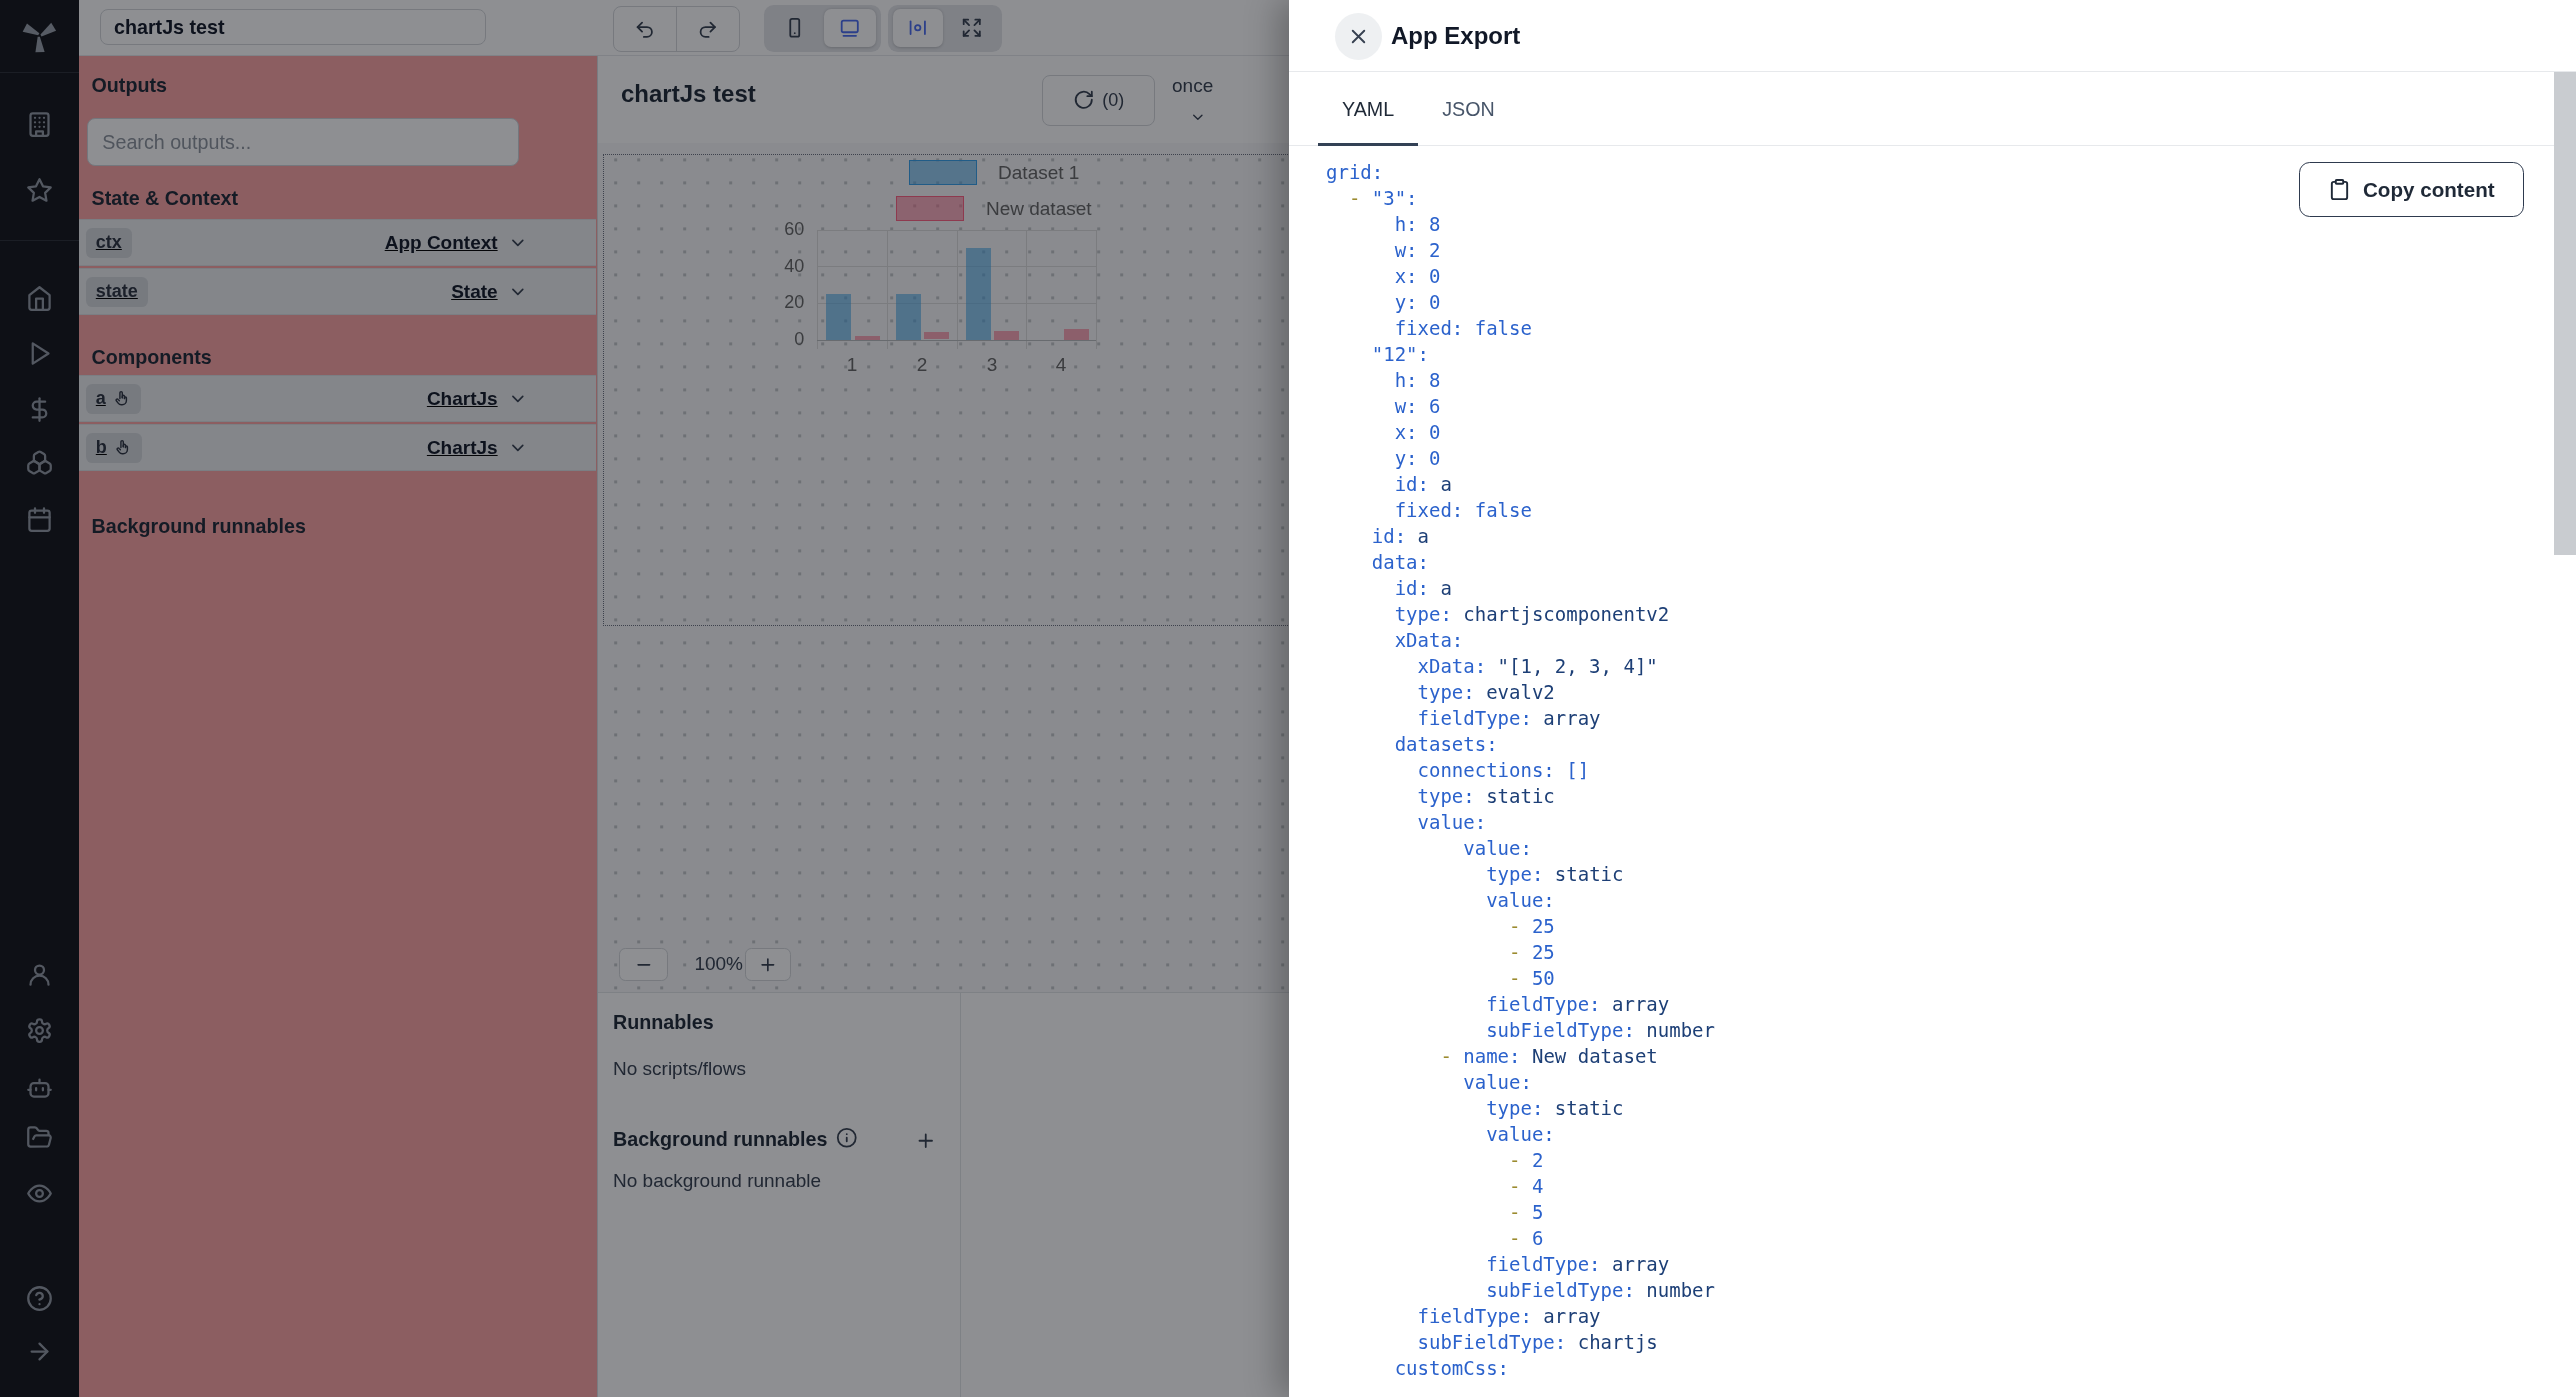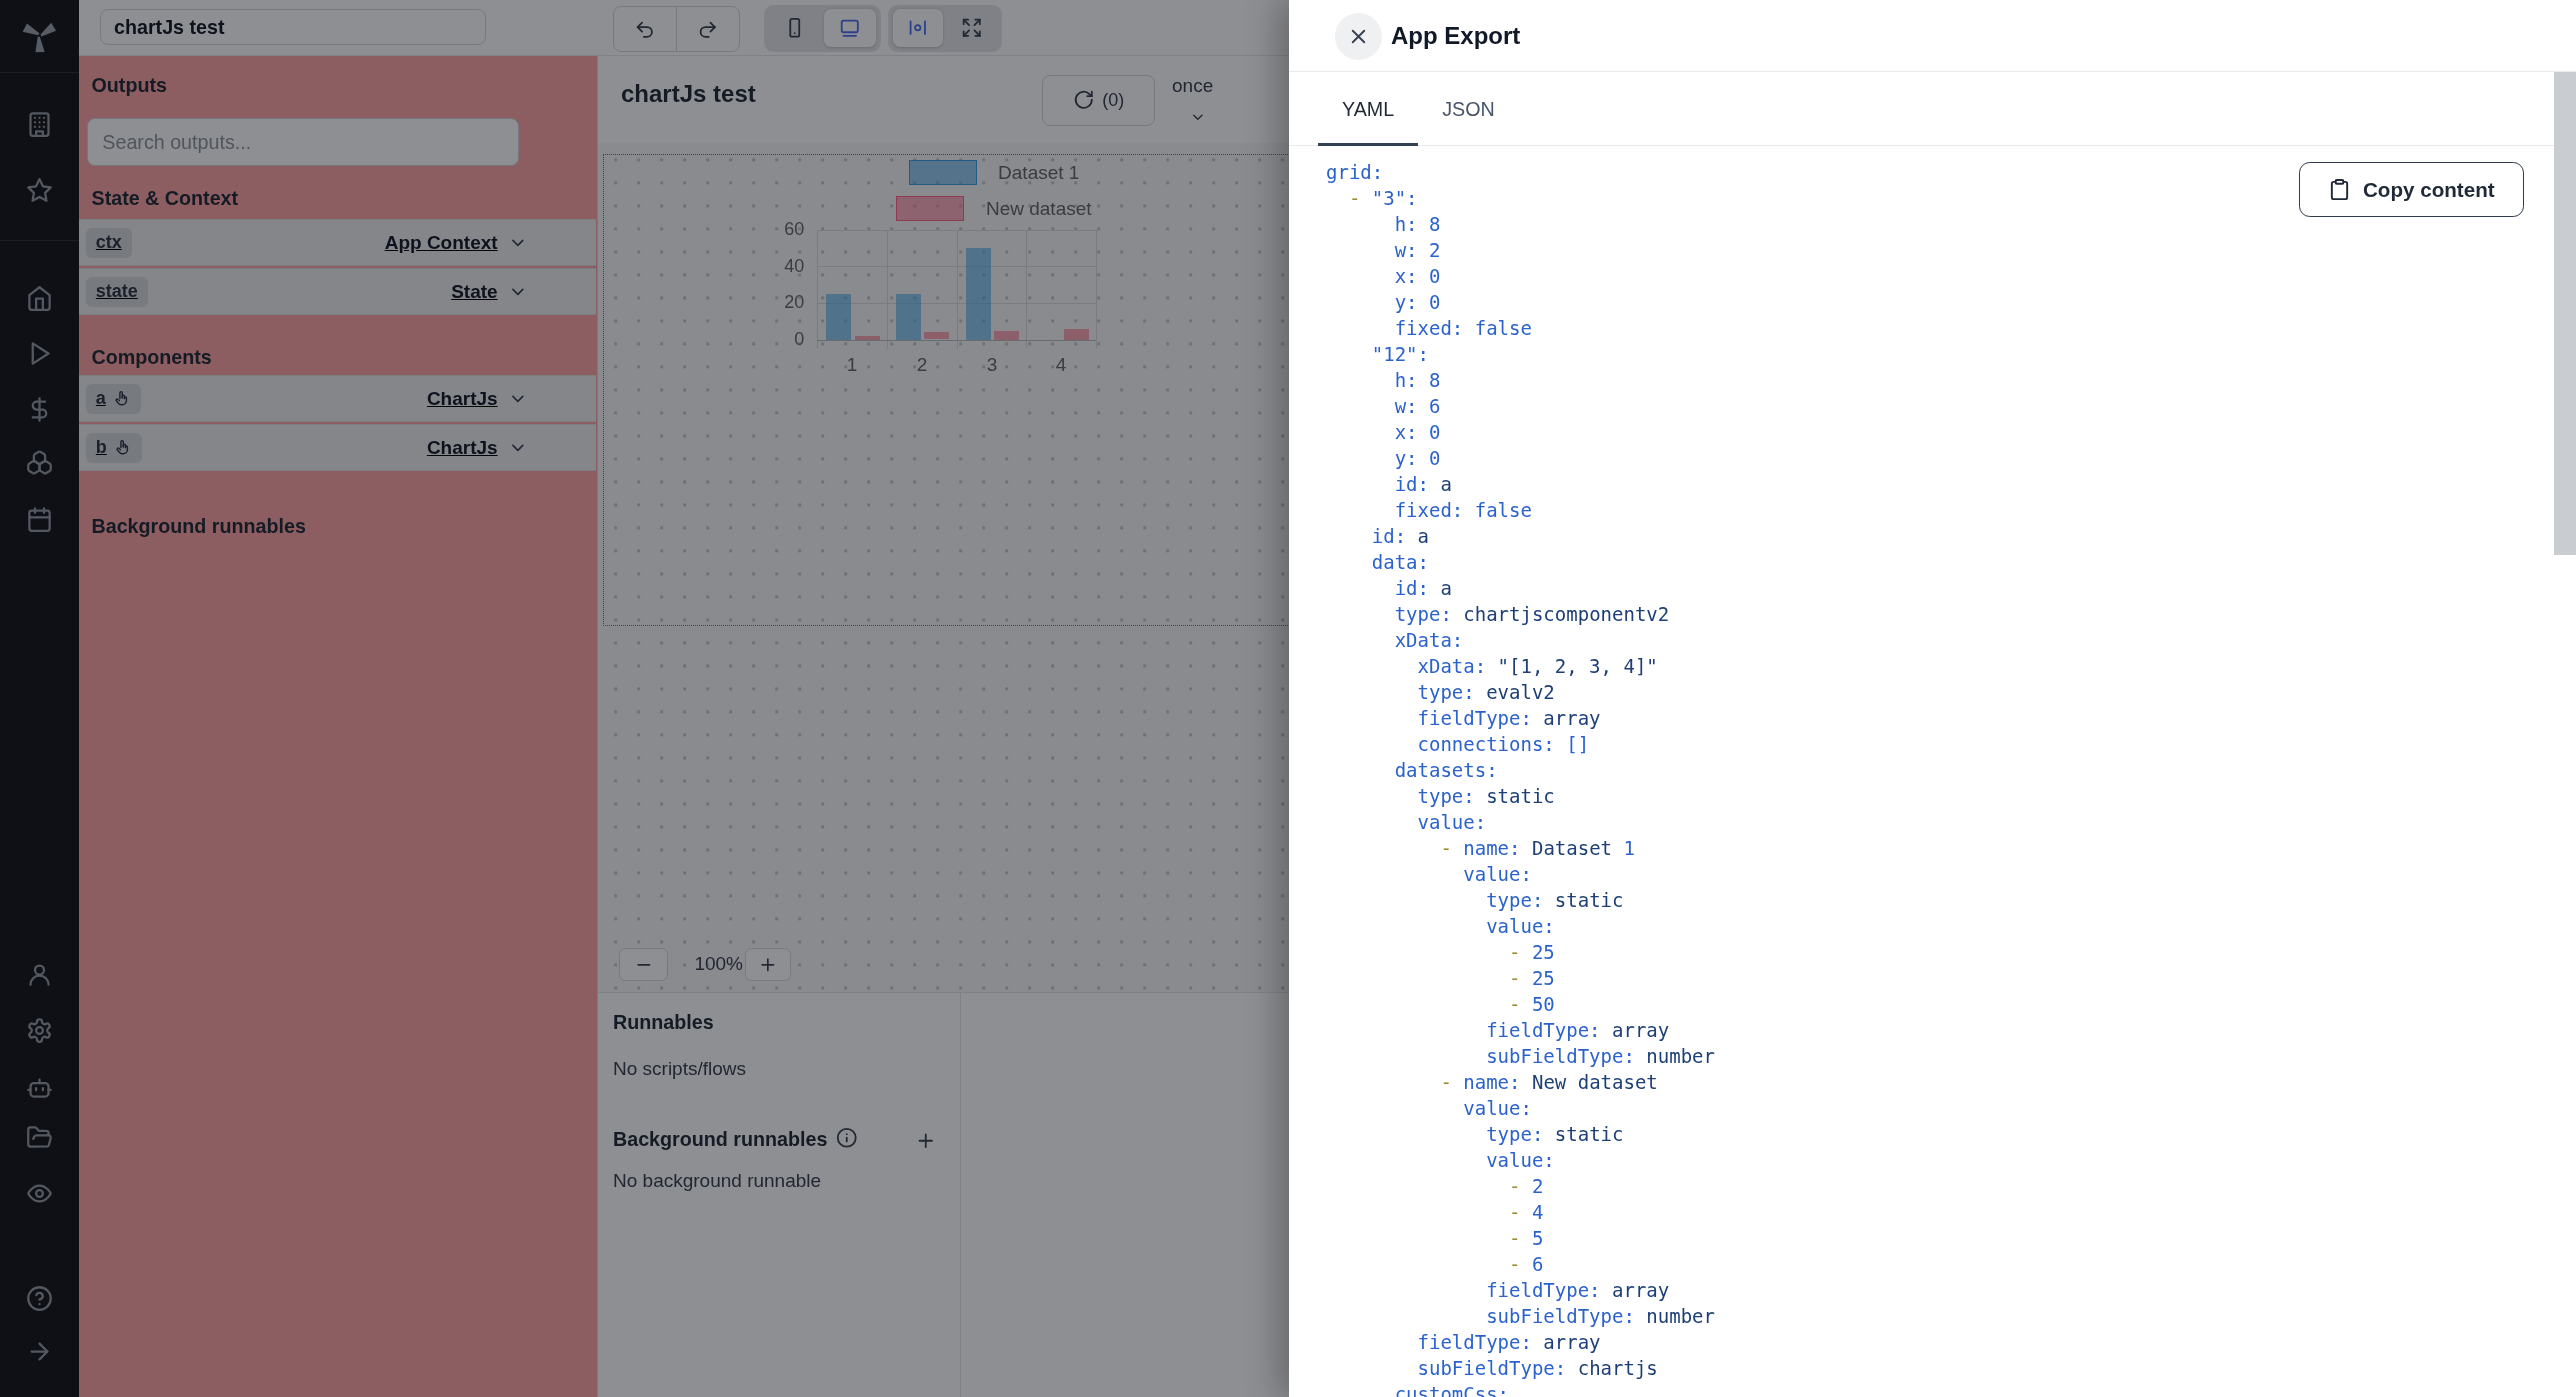--- a/index.html
+++ b/index.html
@@ -413,25 +413,24 @@
         <div class="cl">      <span class="tk-k">id:</span> <span class="tk-s">a</span></div>
         <div class="cl">      <span class="tk-k">fixed:</span> <span class="tk-k">false</span></div>
         <div class="cl">    <span class="tk-k">id:</span> <span class="tk-s">a</span></div>
         <div class="cl">    <span class="tk-k">data:</span></div>
         <div class="cl">      <span class="tk-k">id:</span> <span class="tk-s">a</span></div>
         <div class="cl">      <span class="tk-k">type:</span> <span class="tk-s">chartjscomponentv2</span></div>
         <div class="cl">      <span class="tk-k">xData:</span></div>
         <div class="cl">        <span class="tk-k">xData:</span> <span class="tk-s">"[1, 2, 3, 4]"</span></div>
         <div class="cl">        <span class="tk-k">type:</span> <span class="tk-s">evalv2</span></div>
         <div class="cl">        <span class="tk-k">fieldType:</span> <span class="tk-s">array</span></div>
+        <div class="cl">      <span class="tk-k">datasets:</span></div>
         <div class="cl">        <span class="tk-k">connections:</span> <span class="tk-k">[]</span></div>
-        <div class="cl">      <span class="tk-k">datasets:</span></div>
         <div class="cl">        <span class="tk-k">type:</span> <span class="tk-s">static</span></div>
         <div class="cl">        <span class="tk-k">value:</span></div>
-        <div class="cl">          <span class="tk-d">- </span><span class="tk-k">name:</span> <span class="tk-s">Dataset</span> <span class="tk-k">1</span></div>
         <div class="cl">            <span class="tk-k">value:</span></div>
         <div class="cl">              <span class="tk-k">type:</span> <span class="tk-s">static</span></div>
         <div class="cl">              <span class="tk-k">value:</span></div>
         <div class="cl">                <span class="tk-d">- </span><span class="tk-k">25</span></div>
         <div class="cl">                <span class="tk-d">- </span><span class="tk-k">25</span></div>
         <div class="cl">                <span class="tk-d">- </span><span class="tk-k">50</span></div>
         <div class="cl">              <span class="tk-k">fieldType:</span> <span class="tk-s">array</span></div>
         <div class="cl">              <span class="tk-k">subFieldType:</span> <span class="tk-s">number</span></div>
         <div class="cl">          <span class="tk-d">- </span><span class="tk-k">name:</span> <span class="tk-s">New</span> <span class="tk-s">dataset</span></div>
         <div class="cl">            <span class="tk-k">value:</span></div>

